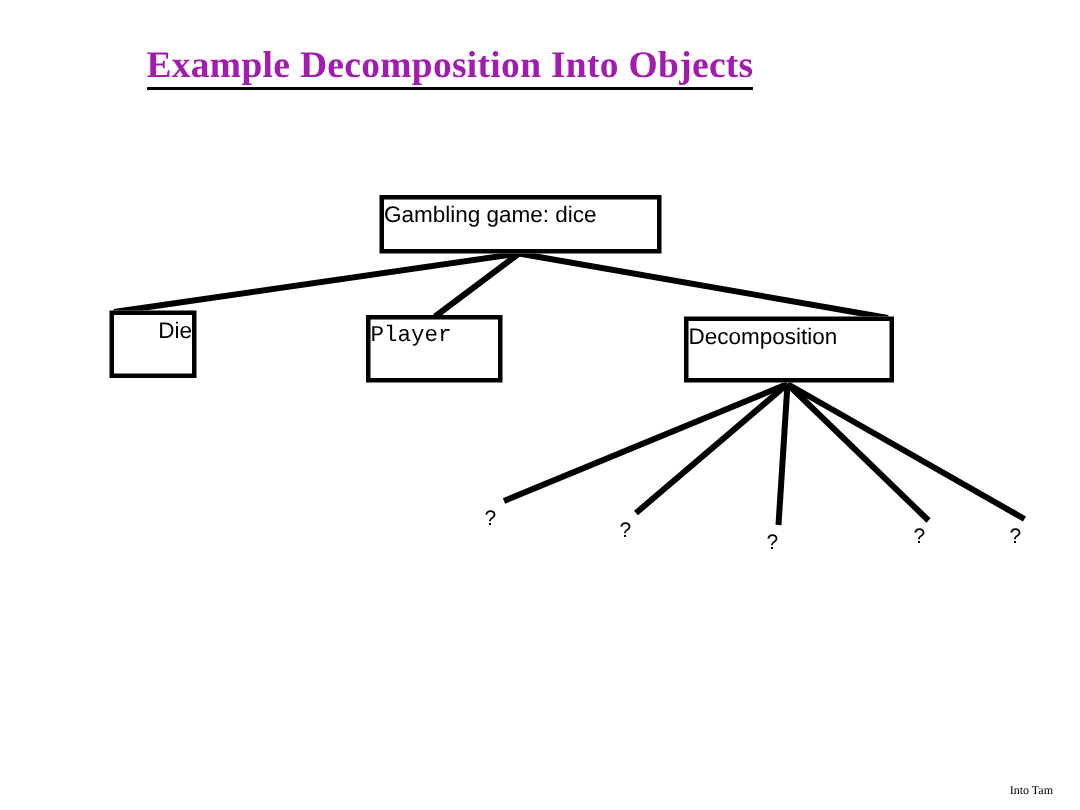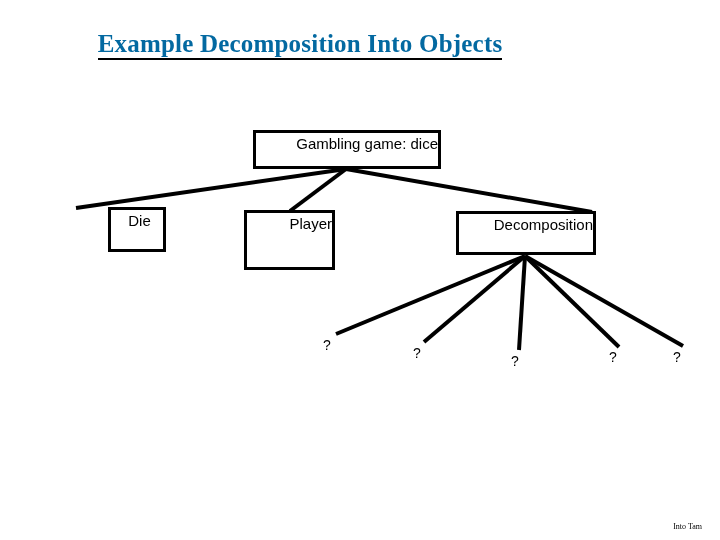--- a/index.html
+++ b/index.html
@@ -18,62 +18,62 @@
   #title {
     position: absolute;
     left: 0;
     top: 30px;
     width: 600px;
     text-align: center;
     font-family: "Liberation Serif", serif;
     font-weight: bold;
     font-size: 25px;
     letter-spacing: 0.2px;
-    color: #0369a1;
+    color: #a21caf;
     white-space: nowrap;
   }
   #title span.u {
     border-bottom: 2px solid #000000;
     padding-bottom: 1px;
   }
   .node {
     position: absolute;
     box-sizing: border-box;
     border: 3px solid #000000;
     background: #ffffff;
     color: #000000;
     font-family: "Liberation Sans", sans-serif;
     font-size: 15px;
     line-height: 16px;
-    text-align: right;
+    text-align: left;
     padding-top: 3px;
     z-index: 3;
     white-space: nowrap;
     overflow: hidden;
   }
   #node-root {
     left: 253px;
     top: 130px;
     width: 188px;
     height: 39px;
   }
   #node-die {
     left: 73px;
     top: 207px;
     width: 58px;
     height: 45px;
-    text-align: center;
+    text-align: right;
     padding-left: 5px;
-    margin-left: 35px;
   }
   #node-player {
     left: 244px;
     top: 210px;
     width: 91px;
-    height: 60px;
+    height: 45px;
+    font-family: Liberation Mono, monospace;
   }
   #node-gameinterface {
     left: 456px;
     top: 211px;
     width: 140px;
     height: 44px;
   }
   .edges {
     position: absolute;
     left: 0;

